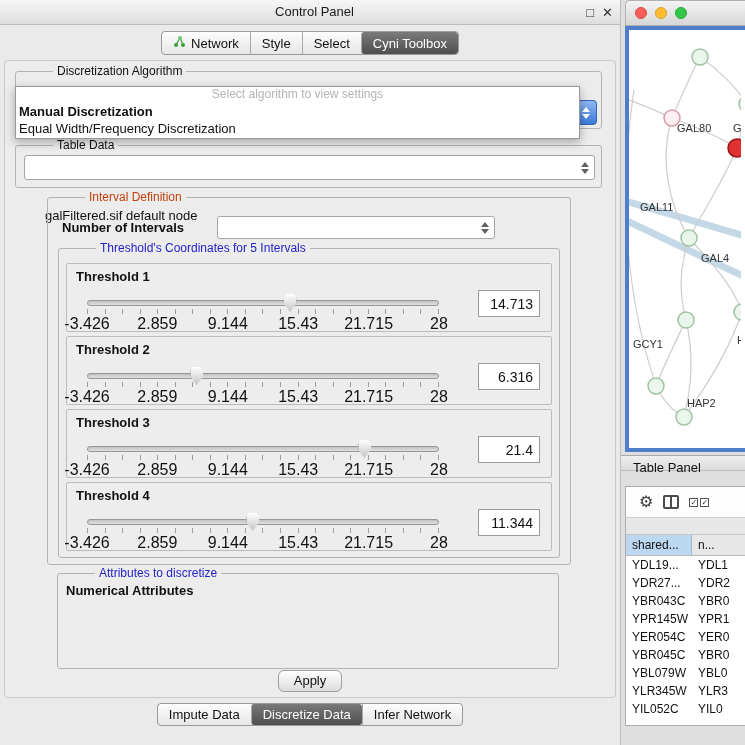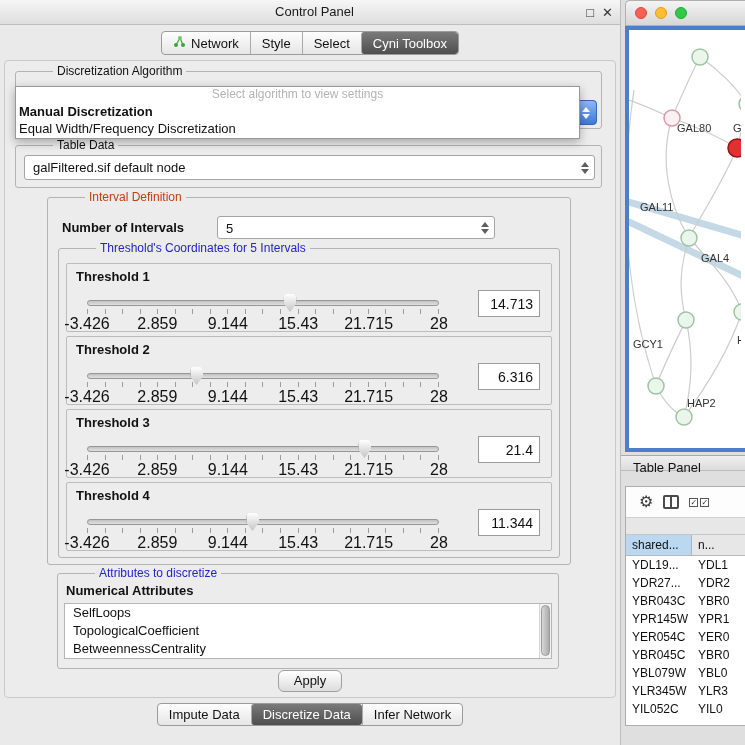--- a/index.html
+++ b/index.html
@@ -34,21 +34,21 @@
   .cap-up { width:0; height:0; border-left:4px solid transparent; border-right:4px solid transparent; border-bottom:5px solid #fff; }
   .cap-dn { width:0; height:0; border-left:4px solid transparent; border-right:4px solid transparent; border-top:5px solid #fff; }
 
   #algo-popup { position:absolute; left:10px; top:25px; width:565px; height:53px; background:#fff; border:1px solid #989898; box-shadow:0 3px 9px rgba(0,0,0,.3); z-index:6; }
   #popup-ph { text-align:center; color:#b3b3b3; font-size:12px; height:16px; line-height:15px; }
   .popup-opt { font-size:13px; line-height:17px; padding-left:3px; }
   .popup-opt.bold { font-weight:bold; }
 
   #td-group { left:10px; top:84px; width:587px; height:43px; }
   .combo { position:absolute; background:#fff; border:1px solid #a5a5a5; border-radius:3px; }
-  .combo-text { line-height:23px; padding-left:8px; font-size:13px; white-space:nowrap; overflow:hidden; }
+  .combo-text { line-height:23px; padding-left:20px; font-size:13px; white-space:nowrap; overflow:hidden;margin-top:48px; }
   .stepper { position:absolute; right:5px; top:50%; transform:translateY(-50%); display:flex; flex-direction:column; align-items:center; gap:2px; }
   .tri-up { width:0; height:0; border-left:4px solid transparent; border-right:4px solid transparent; border-bottom:5px solid #606060; }
   .tri-dn { width:0; height:0; border-left:4px solid transparent; border-right:4px solid transparent; border-top:5px solid #606060; }
   #td-combo { left:8px; top:9px; width:571px; height:25px; }
   #td-combo .combo-text { line-height:23px; }
 
   #iv-group { left:42px; top:136px; width:524px; height:368px; }
   #num-label { position:absolute; left:14px; top:22px; font-weight:bold; font-size:13px; }
   #num-combo { left:169px; top:18px; width:278px; height:23px; }
 
@@ -259,28 +259,20 @@
             </div>
           </div>
           <input class="th-value" value="11.344" style="">
         </div>
       </div>
     </div>
 
     <div class="group" id="attr-group">
       <span class="glabel blue">Attributes to discretize</span>
       <div id="attr-title">Numerical Attributes</div>
-      <div id="attr-list">
-        <div class="attr-item">SelfLoops</div>
-        <div class="attr-item">TopologicalCoefficient</div>
-        <div class="attr-item">BetweennessCentrality</div>
-        <div id="attr-scroll">
-          <div id="attr-thumb"></div>
-        </div>
-      </div>
     </div>
 
     <div id="apply-btn">Apply</div>
   </div>
 
   <div class="tabstrip" id="bottom-strip">
     <div class="strip-inner">
       <div class="tab">
           <span>Impute Data</span>
         </div>

